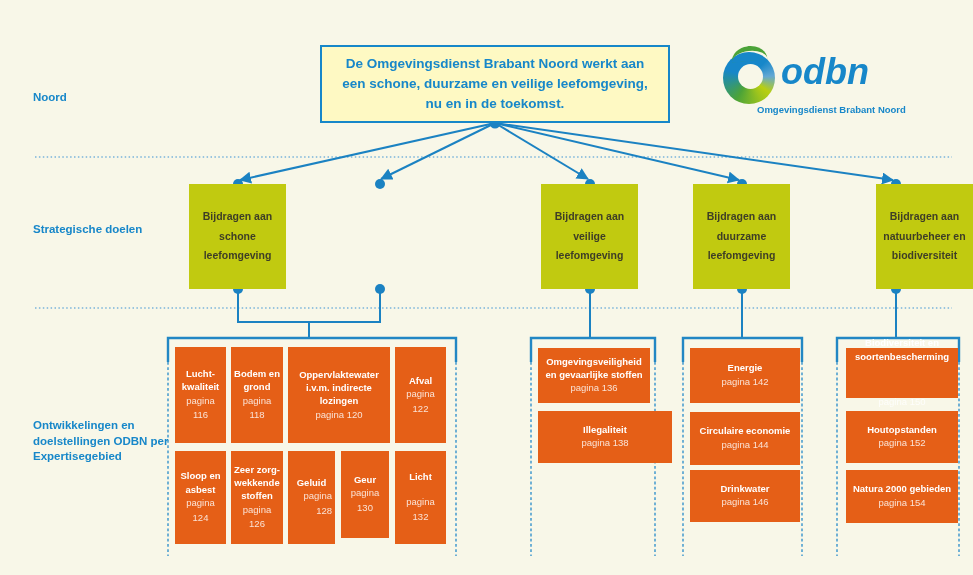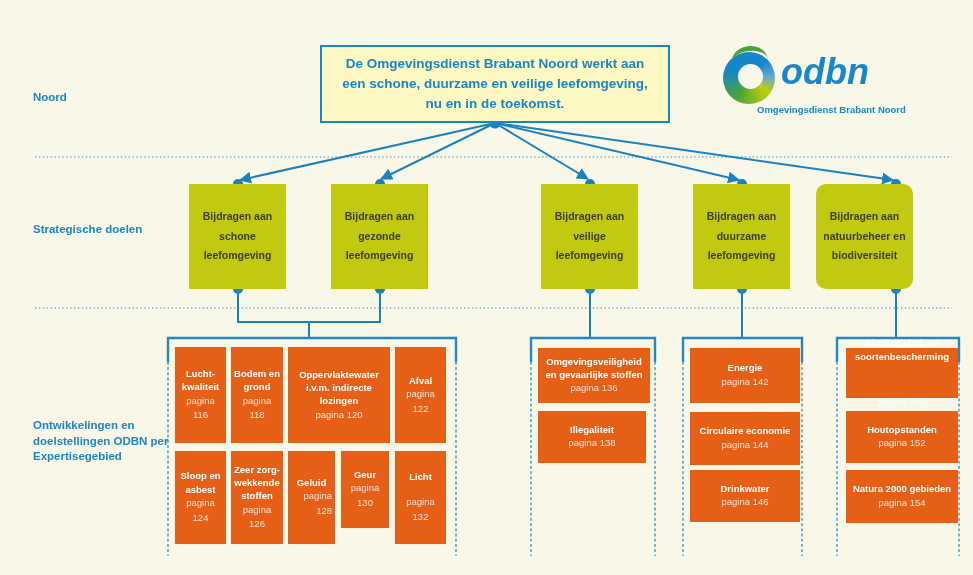--- a/index.html
+++ b/index.html
@@ -144,24 +144,23 @@
     <div class="logo-mark">
       <div class="logo-ring"></div>
       <div class="logo-hole"></div>
       <div class="logo-brow"></div>
     </div>
     <div class="logo-wordmark">odbn</div>
     <div class="logo-subtitle">Omgevingsdienst Brabant Noord</div>
   </div>
 
   <div class="goal" style="left:189px;">Bijdragen aan schone leefomgeving</div>
-  <div class="goal" style="left:331px;">Bijdragen aan gezonde leefomgeving</div>
   <div class="goal" style="left:541px;">Bijdragen aan veilige leefomgeving</div>
   <div class="goal" style="left:693px;">Bijdragen aan duurzame leefomgeving</div>
-  <div class="goal" style="left:816px;border-radius:10px;">Bijdragen aan natuurbeheer en biodiversiteit</div>
+  <div class="goal" style="left:876px;">Bijdragen aan natuurbeheer en biodiversiteit</div>
 
   <div class="obox" style="left:175px; top:347px; width:51px; height:96px;">
     <span class="t">Lucht-kwaliteit</span>
     <span class="p">pagina 116</span>
   </div>
   <div class="obox" style="left:231px; top:347px; width:52px; height:96px;">
     <span class="t">Bodem en grond</span>
     <span class="p">pagina 118</span>
   </div>
   <div class="obox" style="left:288px; top:347px; width:102px; height:96px;">
@@ -178,34 +177,34 @@
     <span class="p">pagina 124</span>
   </div>
   <div class="obox" style="left:231px; top:451px; width:52px; height:93px;">
     <span class="t">Zeer zorg-wekkende stoffen</span>
     <span class="p">pagina 126</span>
   </div>
   <div class="obox" style="left:288px; top:451px; width:47px; height:93px;text-align:right;">
     <span class="t">Geluid</span>
     <span class="p">pagina 128</span>
   </div>
-  <div class="obox" style="left:341px; top:451px; width:48px; height:77px;">
+  <div class="obox" style="left:341px; top:451px; width:48px; height:87px;">
     <span class="t">Geur</span>
     <span class="p">pagina 130</span>
   </div>
   <div class="obox" style="left:395px; top:451px; width:51px; height:93px;gap:12px;">
     <span class="t">Licht</span>
     <span class="p">pagina 132</span>
   </div>
 
   <div class="obox" style="left:538px; top:348px; width:112px; height:55px;">
     <span class="t">Omgevingsveiligheid en gevaarlijke stoffen</span>
     <span class="p">pagina 136</span>
   </div>
-  <div class="obox" style="left:538px; top:411px; width:108px; height:52px;">
+  <div class="obox" style="left:538px; top:411px; width:134px; height:52px;">
     <span class="t">Illegaliteit</span>
     <span class="p">pagina 138</span>
   </div>
 
   <div class="obox" style="left:690px; top:348px; width:110px; height:55px;">
     <span class="t">Energie</span>
     <span class="p">pagina 142</span>
   </div>
   <div class="obox" style="left:690px; top:412px; width:110px; height:53px;">
     <span class="t">Circulaire economie</span>

